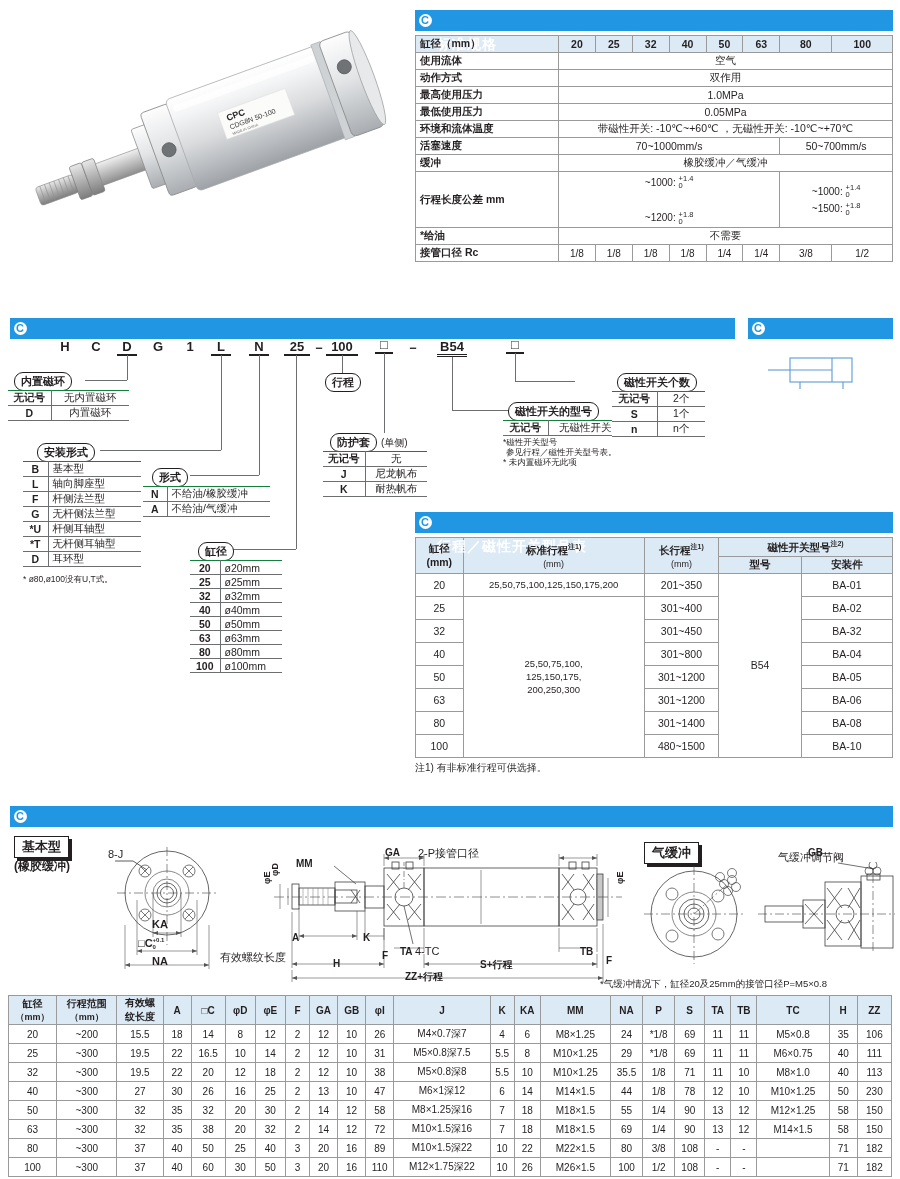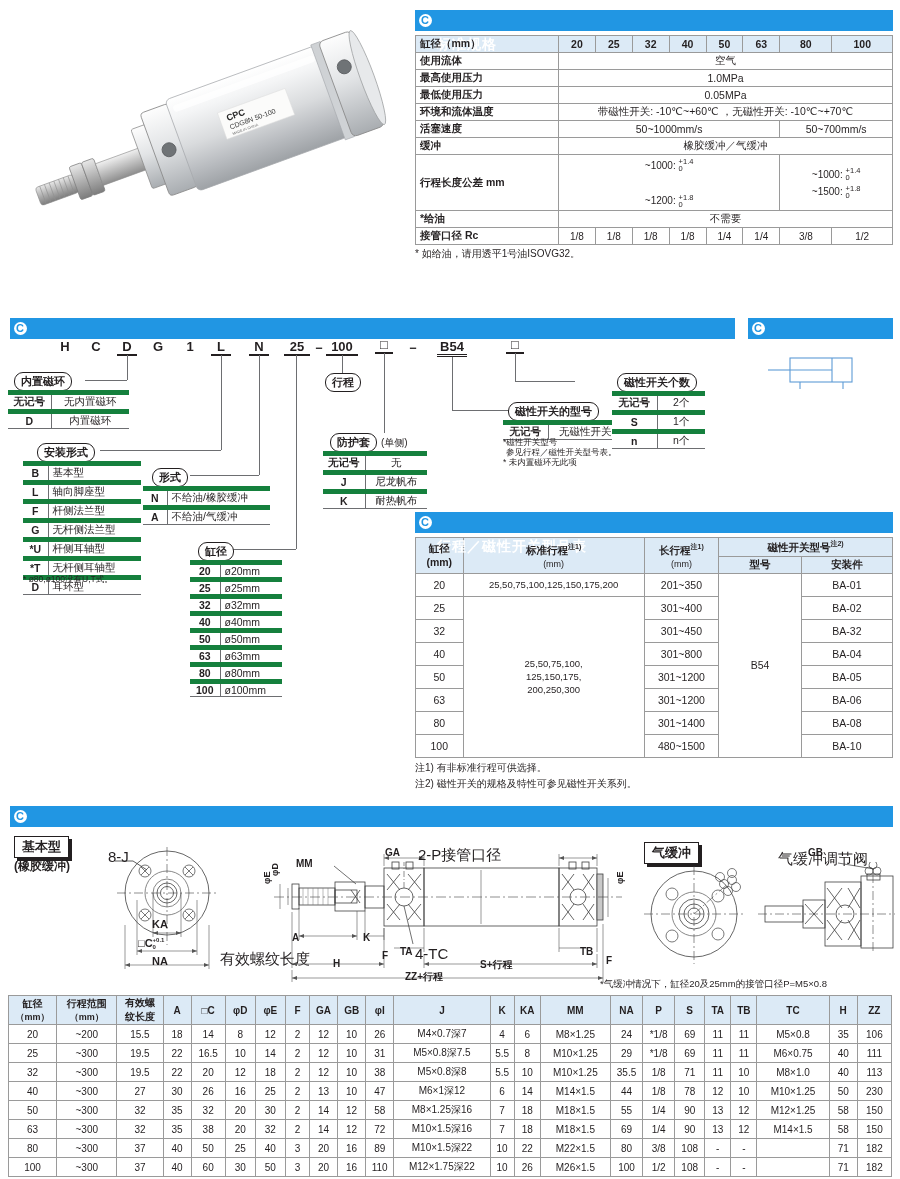--- a/index.html
+++ b/index.html
@@ -76,21 +76,21 @@
     border:1.2px solid #231f20;
     border-radius:9px;
     font-size:11px;
     font-weight:bold;
     padding:1px 6px;
     background:#fff;
     white-space:nowrap;
   }
   .minitab { position:absolute; border-collapse:collapse; background:#fff; }
   .minitab td {
-    border-top:5px solid #15803d;
+    border-top:1px solid #15803d;
     border-bottom:1px solid #6d6e71;
     font-size:10.5px;
     padding:0px 4px;
     height:14px;
     white-space:nowrap;
   }
   .minitab td.k { text-align:center; border-right:1px solid #6d6e71; font-weight:bold;}
   .minitab td.v { text-align:left; }
   .minitab td.vc { text-align:center; }
   .foot { position:absolute; font-size:8.5px; line-height:11px; white-space:nowrap; }
@@ -109,21 +109,21 @@
     border:1px solid #9a9a9a;
     font-size:10px;
     text-align:center;
     padding:0px 1px;
     height:19px;
     white-space:nowrap;
   }
   .dims .hd { background:#dceaf6; font-weight:bold; height:28px; font-size:10px; }
 
   
-  .dlabel { position:absolute; font-size:15px; white-space:nowrap; }
+  .dlabel { position:absolute; font-size:11px; white-space:nowrap; }
   .dlabel.b { font-weight:bold; }
   .boxlabel {
     position:absolute;
     border:1.5px solid #231f20;
     background:#fff;
     font-size:13px;
     font-weight:bold;
     padding:1px 7px;
     box-shadow:3px 3px 0 #231f20;
     white-space:nowrap;
@@ -216,34 +216,38 @@
       <td class="hd ctr">50</td>
       <td class="hd ctr">63</td>
       <td class="hd ctr">80</td>
       <td class="hd ctr">100</td>
     </tr>
     <tr>
       <td class="lbl">使用流体</td>
       <td class="ctr" colspan="8">空气</td>
     </tr>
     <tr>
+      <td class="lbl">动作方式</td>
+      <td class="ctr" colspan="8">双作用</td>
+    </tr>
+    <tr>
       <td class="lbl">最高使用压力</td>
       <td class="ctr" colspan="8">1.0MPa</td>
     </tr>
     <tr>
       <td class="lbl">最低使用压力</td>
       <td class="ctr" colspan="8">0.05MPa</td>
     </tr>
     <tr>
       <td class="lbl">环境和流体温度</td>
       <td class="ctr" colspan="8">带磁性开关: -10℃~+60℃ ，无磁性开关: -10℃~+70℃</td>
     </tr>
     <tr>
       <td class="lbl">活塞速度</td>
-      <td class="ctr" colspan="6">50~1000mm/s</td>
+      <td class="ctr" colspan="6">70~1000mm/s</td>
       <td class="ctr" colspan="2">50~700mm/s</td>
     </tr>
     <tr>
       <td class="lbl">缓冲</td>
       <td class="ctr" colspan="8">橡胶缓冲／气缓冲</td>
     </tr>
     <tr>
       <td class="lbl" style="height:38px;">行程长度公差  mm</td>
       <td class="ctr" colspan="6">
         <div style="line-height:17px;">
@@ -276,21 +280,20 @@
       <td class="ctr"><span class="frac">1/8</span></td>
       <td class="ctr"><span class="frac">1/8</span></td>
       <td class="ctr"><span class="frac">1/8</span></td>
       <td class="ctr"><span class="frac">1/4</span></td>
       <td class="ctr"><span class="frac">1/4</span></td>
       <td class="ctr"><span class="frac">3/8</span></td>
       <td class="ctr"><span class="frac">1/2</span></td>
     </tr>
   </tbody>
     </table>
-  <div class="note">* 如给油，请用透平1号油ISOVG32。</div>
 </div>
 
 <div class="abs" style="left:10px;top:318px;width:725px;">
   <div class="secbar">
     <span class="cmark">C</span>
     <span class="stitle">型号表示方法</span>
   </div>
 </div>
 
 <div class="codechar" style="left:55px;top:339px;width:20px;">H</div>
@@ -566,21 +569,20 @@
       <td>BA-08</td>
     </tr>
     <tr>
       <td style="height:23px;">100</td>
       <td>480~1500</td>
       <td>BA-10</td>
     </tr>
   </tbody>
     </table>
   <div class="note" style="margin-top:3px;">注1) 有非标准行程可供选择。</div>
-  <div class="note">注2) 磁性开关的规格及特性可参见磁性开关系列。</div>
 </div>
 
 <div class="abs" style="left:10px;top:806px;width:883px;">
   <div class="secbar">
     <span class="cmark">C</span>
     <span class="stitle">外形尺寸图(毫米)</span>
   </div>
 </div>
 
 <div class="boxlabel" style="left:14px;top:836px;">基本型</div>

